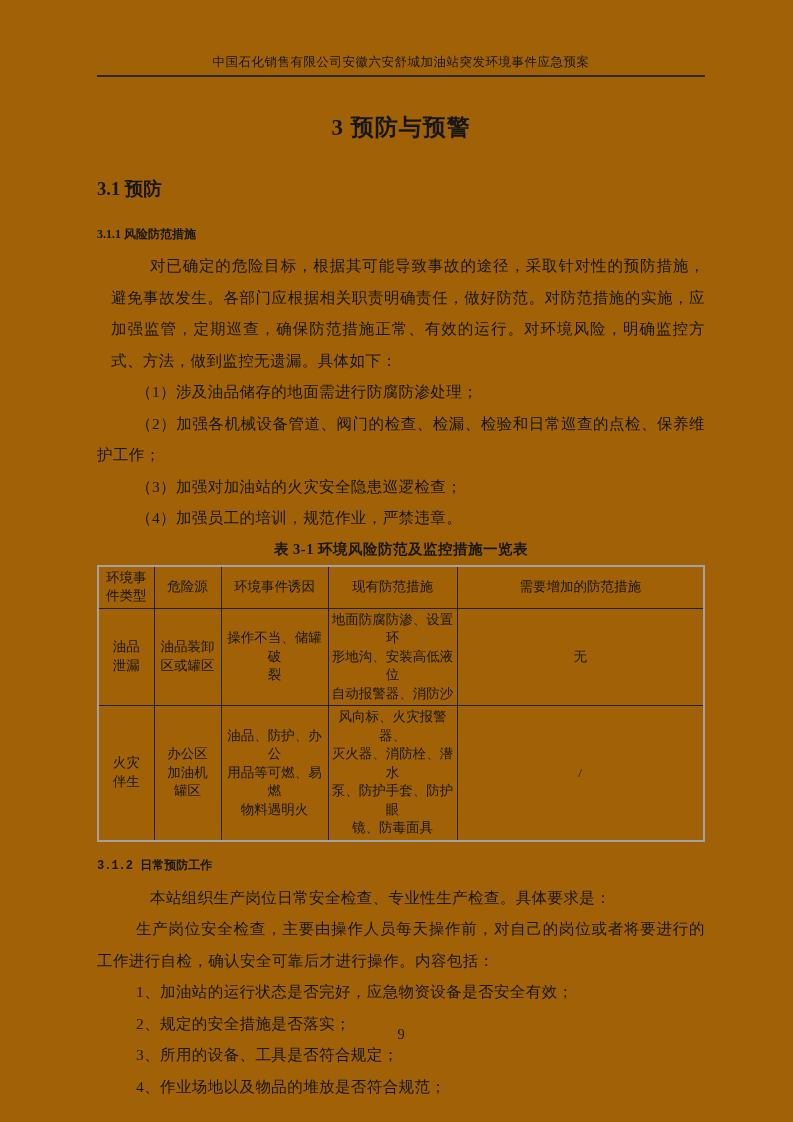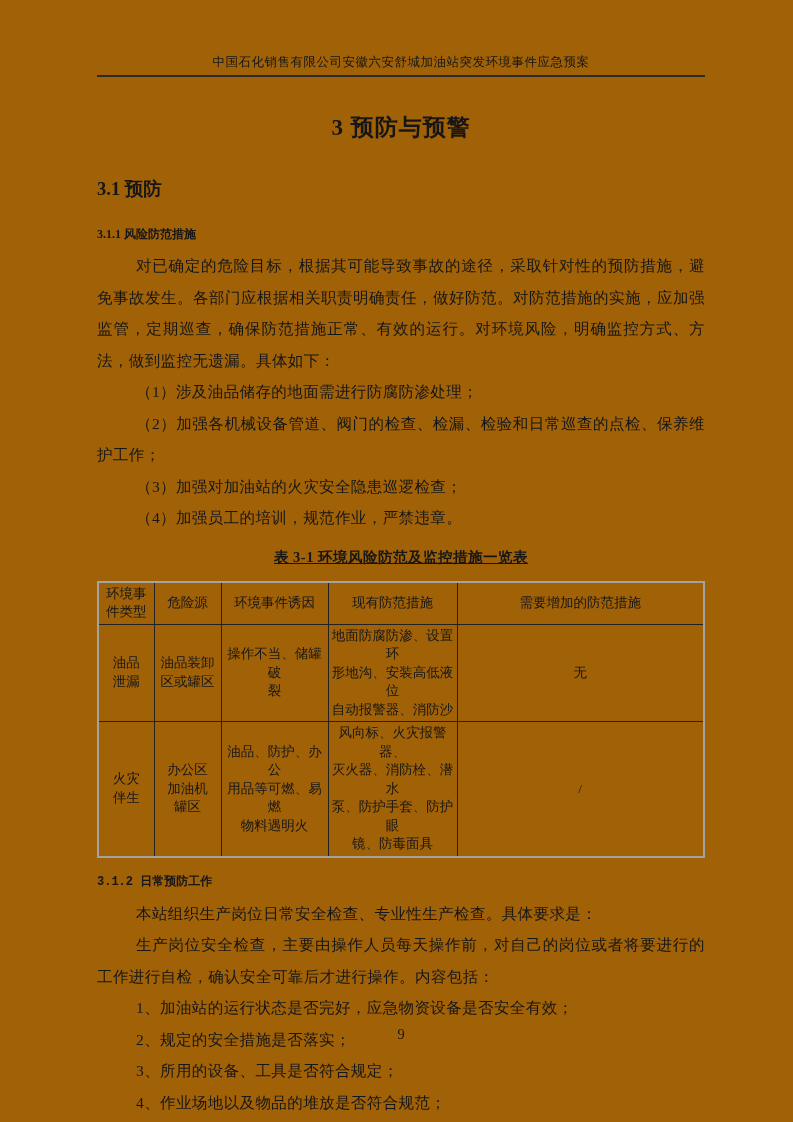--- a/index.html
+++ b/index.html
@@ -53,29 +53,28 @@
     font-family: Liberation Mono, monospace;
   }
   .body-p {
     margin: 0;
     font-size: 15.5px;
     line-height: 31.5px;
     text-align: justify;
     text-indent: 39px;
     letter-spacing: 0.4px;
   }
-  .body-p.first-after-h3 { margin-top: 4px; }
+  .body-p.first-after-h3 { margin-top: 4px; margin-left: 14px; }
   .table-caption {
-    margin: 8px;
+    margin: 0;
     font-size: 14.5px;
     line-height: 31px;
     font-weight: bold;
     text-align: center;
     letter-spacing: 0.5px;
-    text-decoration: underline;
   }
   table.risk-table {
     width: 100%;
     border-collapse: collapse;
     table-layout: fixed;
     border: 2px solid #a3a3a3;
   }
   table.risk-table th,
   table.risk-table td {
     border: 1px solid #222;

